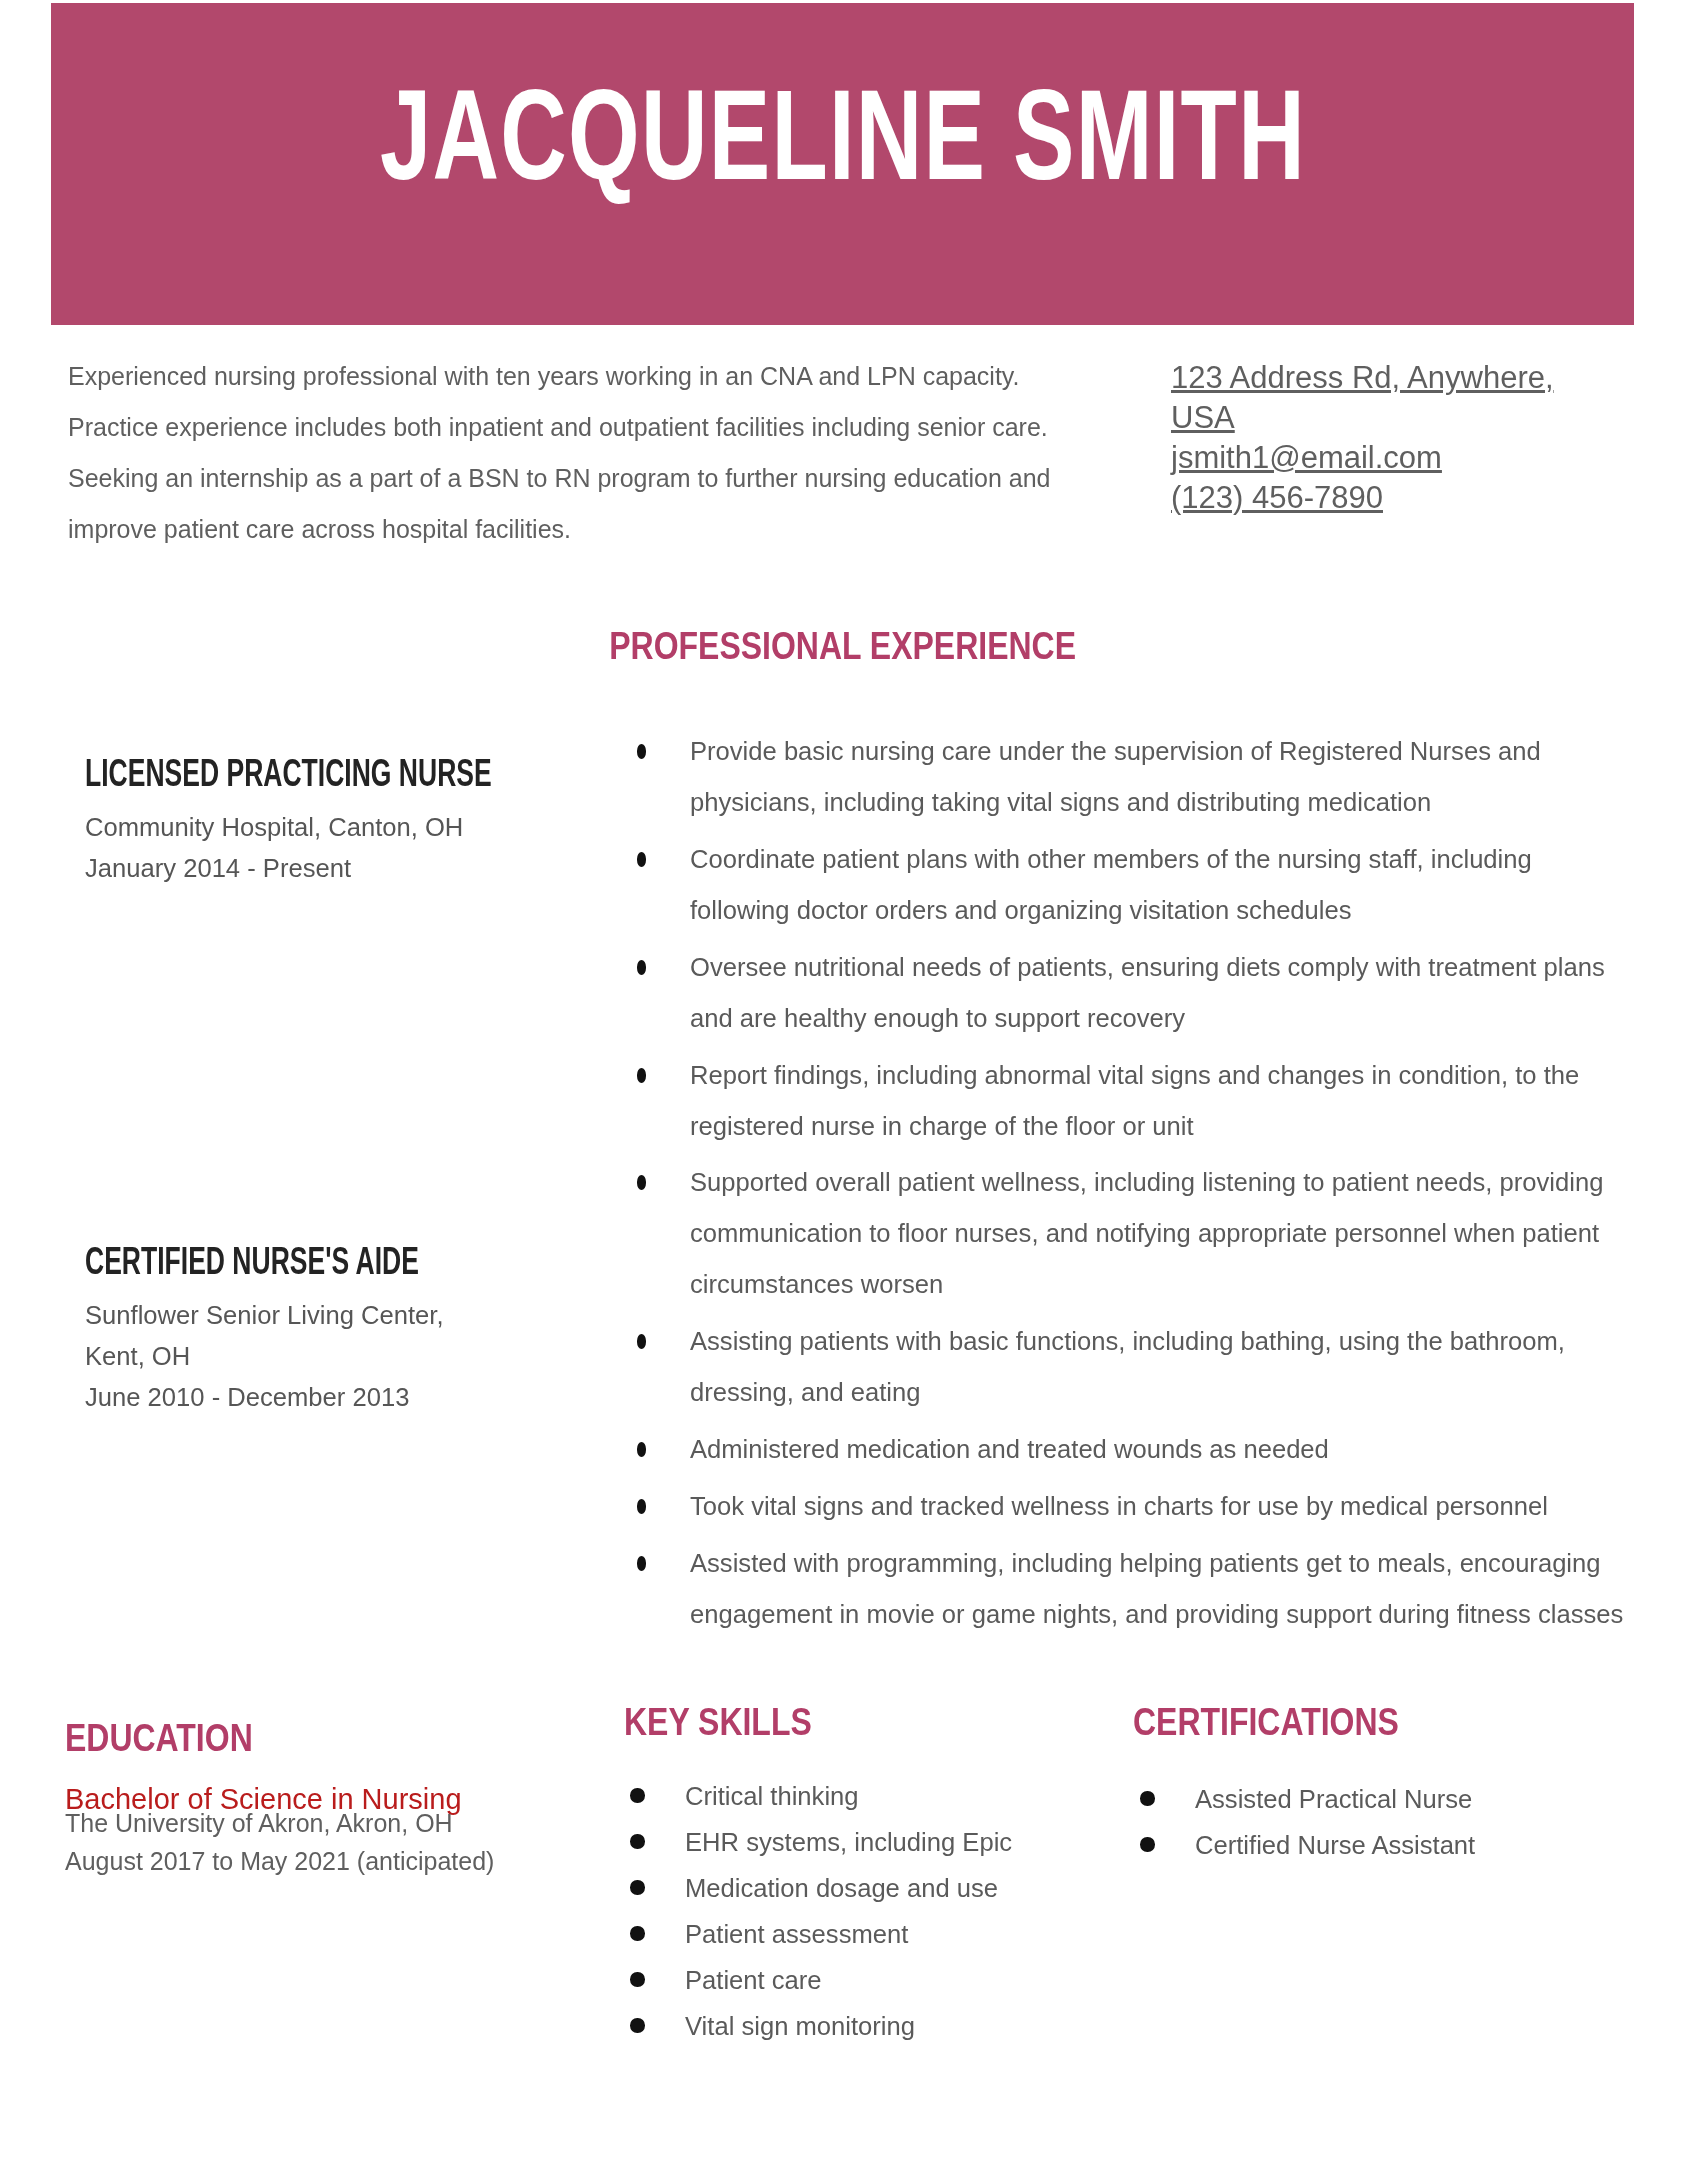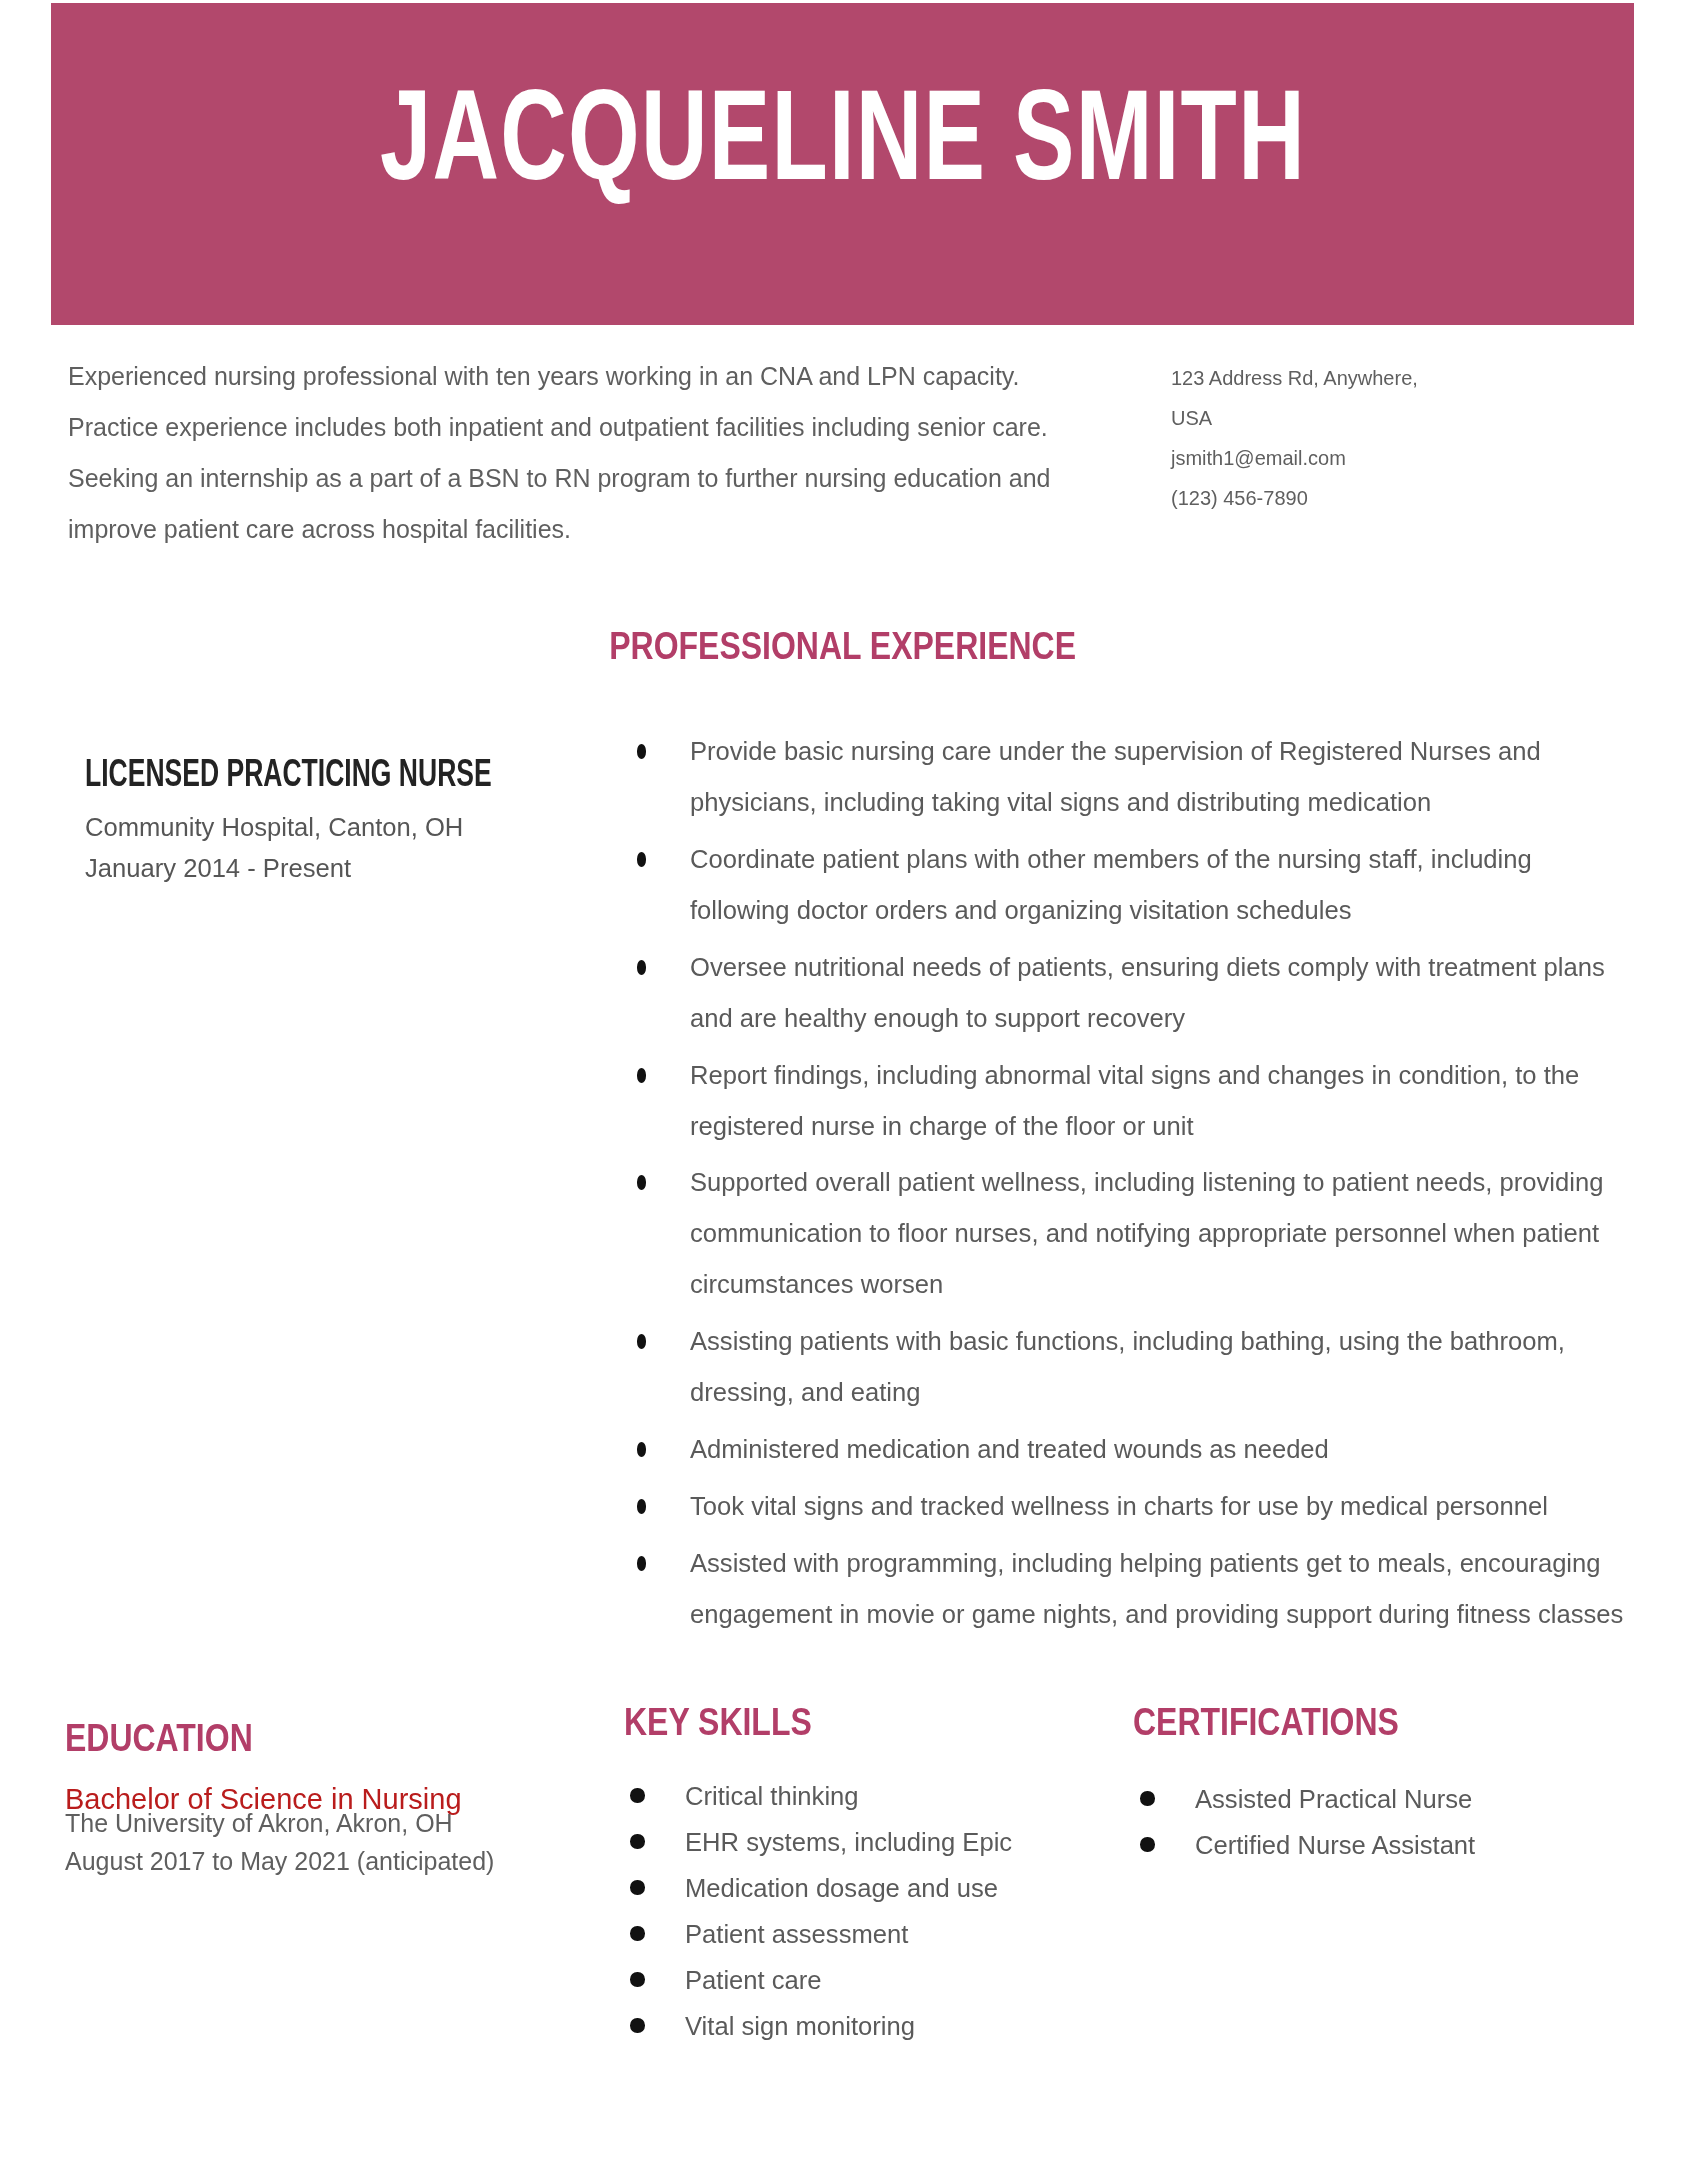--- a/index.html
+++ b/index.html
@@ -25,21 +25,21 @@
     transform:scaleX(0.72); transform-origin:center;
   }
   
   .summary {
     position:absolute; left:68px; top:351px; width:1133px;
     font-size:25px; line-height:51px; color:#5f5f5f;
   }
   .summary div { white-space:nowrap; }
   .contact {
     position:absolute; left:1171px; top:358px; width:460px;
-    font-size:20px; line-height:40px; color:#5f5f5f;
+    font-size:31px; line-height:40px; color:#5f5f5f;text-decoration:underline;
   }
   
   .sechead {
     display:inline-block;
     font-size:39px; font-weight:bold; color:#b23e68;
     white-space:nowrap;
     transform:scaleX(0.82); transform-origin:left center;
   }
   .exp-head-wrap {
     position:absolute; left:0; top:624px; width:100%; text-align:center;
@@ -133,20 +133,28 @@
     </p>
   </div>
 
   <ul class="bullets job1-bullets">
     <li><span class="dot"></span><span>Provide basic nursing care under the supervision of Registered Nurses and physicians, including taking vital signs and distributing medication</span></li>
     <li><span class="dot"></span><span>Coordinate patient plans with other members of the nursing staff, including following doctor orders and organizing visitation schedules</span></li>
     <li><span class="dot"></span><span>Oversee nutritional needs of patients, ensuring diets comply with treatment plans and are healthy enough to support recovery</span></li>
     <li><span class="dot"></span><span>Report findings, including abnormal vital signs and changes in condition, to the registered nurse in charge of the floor or unit</span></li>
   </ul>
 
+  <div class="job-left job2-left">
+    <h3 class="jobtitle">CERTIFIED NURSE'S AIDE</h3>
+    <p class="job-sub">
+      <span style="display:block">Sunflower Senior Living Center,</span>
+      <span style="display:block">Kent, OH</span>
+      <span style="display:block">June 2010 - December 2013</span>
+    </p>
+  </div>
 
   <ul class="bullets job2-bullets">
     <li><span class="dot"></span><span>Supported overall patient wellness, including listening to patient needs, providing communication to floor nurses, and notifying appropriate personnel when patient circumstances worsen</span></li>
     <li><span class="dot"></span><span>Assisting patients with basic functions, including bathing, using the bathroom, dressing, and eating</span></li>
     <li><span class="dot"></span><span>Administered medication and treated wounds as needed</span></li>
     <li><span class="dot"></span><span>Took vital signs and tracked wellness in charts for use by medical personnel</span></li>
     <li><span class="dot"></span><span>Assisted with programming, including helping patients get to meals, encouraging engagement in movie or game nights, and providing support during fitness classes</span></li>
   </ul>
 
   <div class="col-head edu-head">

